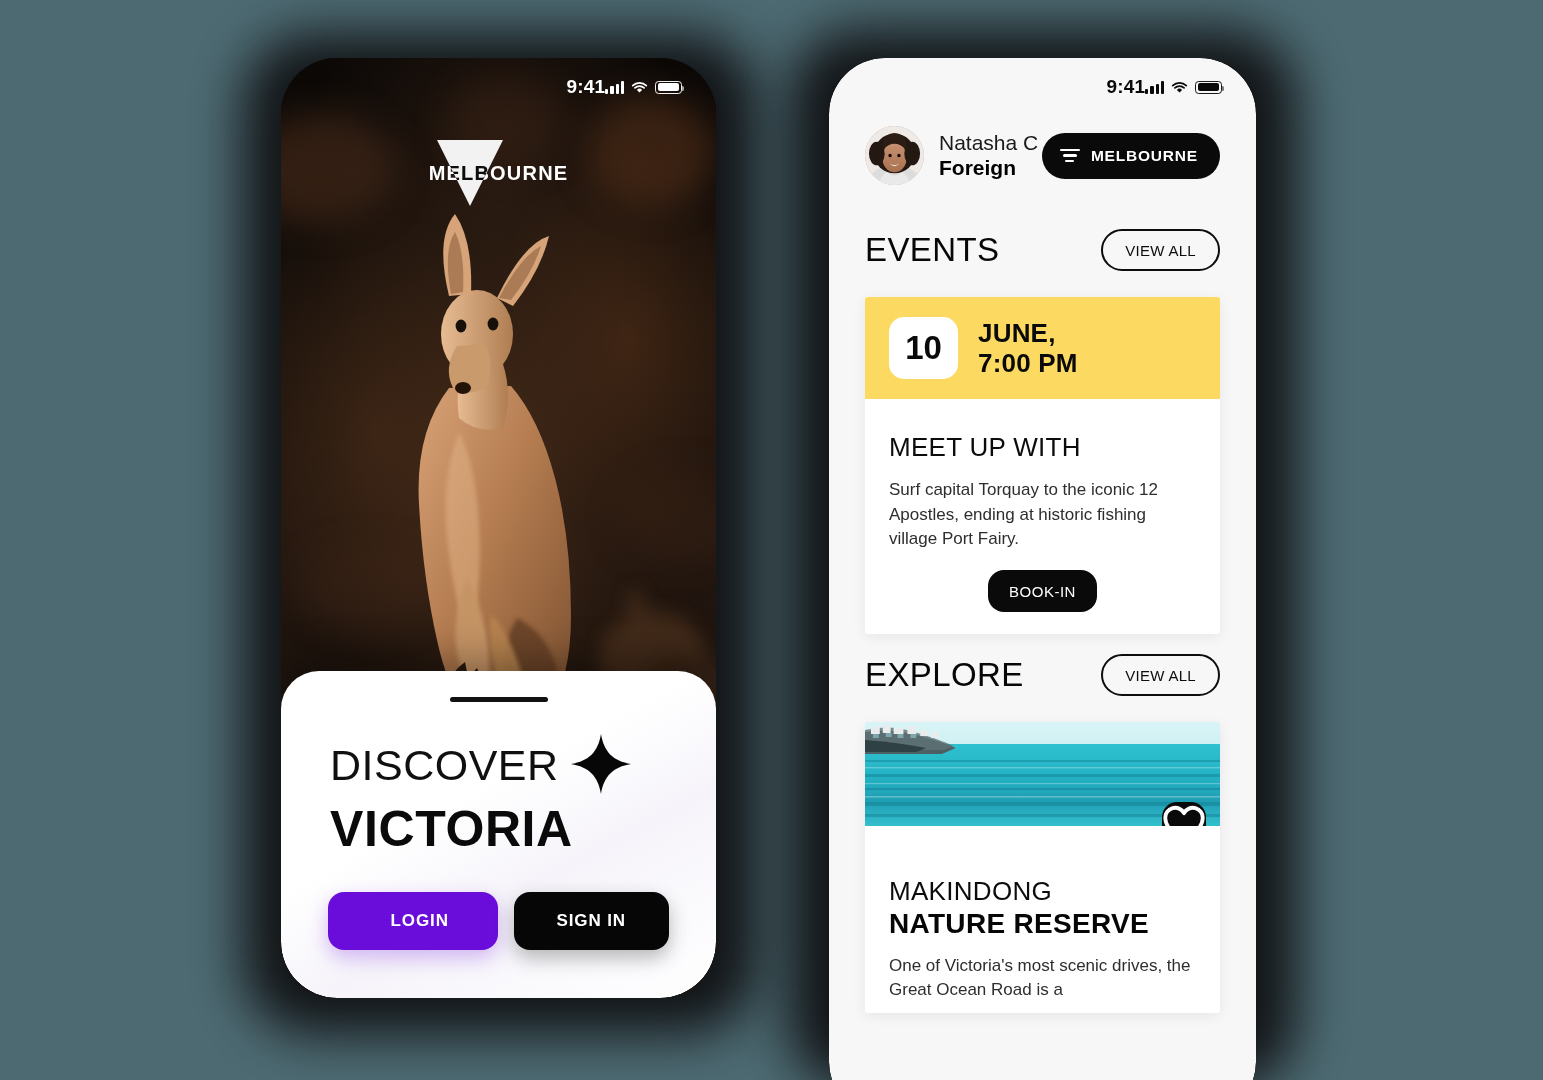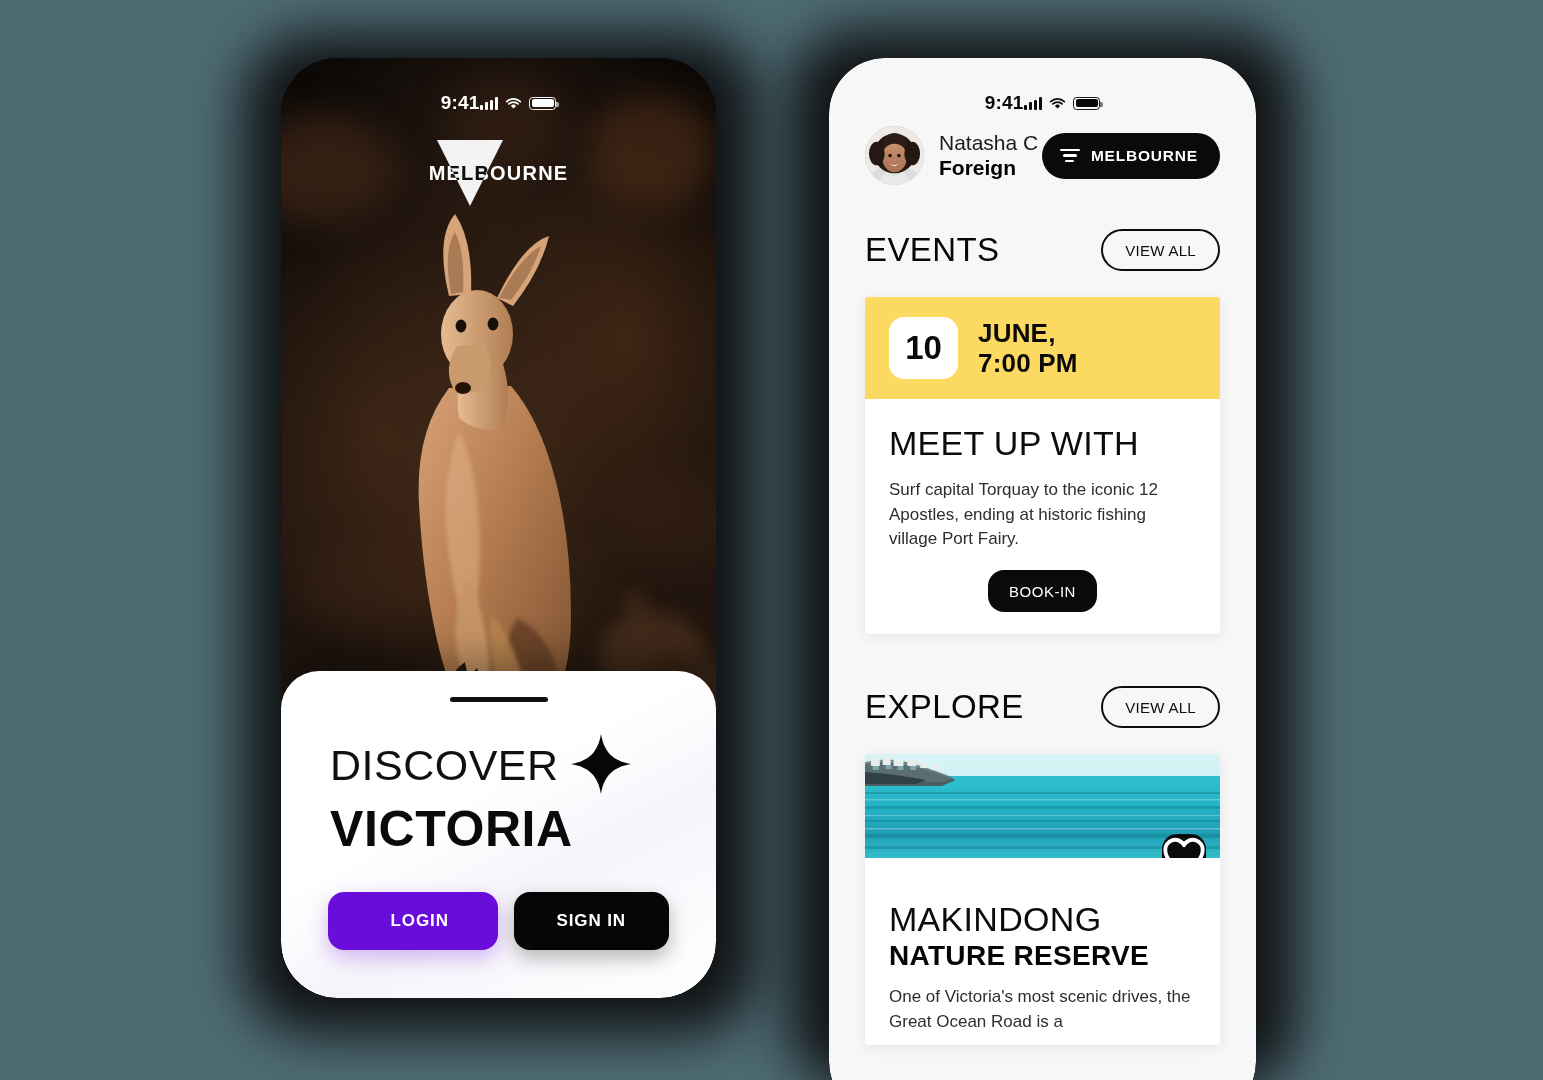--- a/index.html
+++ b/index.html
@@ -40,24 +40,23 @@
 
   #phone-left        { left:281px; top:58px;  width:435px; height:940px; }
   #phone-left-shadow { left:243px; top:34px;  width:515px; height:1000px; }
   #phone-right        { left:829px; top:58px;  width:427px; height:1060px; }
   #phone-right-shadow { left:789px; top:30px;  width:508px; height:1060px; }
 
   
   .statusbar {
     position:absolute; top:0; left:0; right:0;
     height:58px;
-    display:flex; align-items:center; justify-content:center;
+    display:flex; align-items:center; justify-content:flex-end;
     padding:0 34px;
     z-index:20;
-    margin-top:16px;
   }
   .sb-time { font-size:19px; font-weight:bold; letter-spacing:.2px; }
   .sb-right { display:flex; align-items:center; gap:7px; }
 
   .sig { display:flex; align-items:flex-end; gap:2px; height:13px; }
   .sig i { width:3.2px; border-radius:1px; display:block; }
   .sig i:nth-child(1){height:5px;} .sig i:nth-child(2){height:7.5px;}
   .sig i:nth-child(3){height:10px;} .sig i:nth-child(4){height:13px;}
 
   .wifi { position:relative; width:17px; height:13px; }
@@ -225,22 +224,22 @@
     font-size:33px; font-weight:bold; color:#0a0a0a;
     flex:0 0 auto;
   }
   .ev-when {
     font-size:26px; font-weight:bold; color:#0a0a0a;
     line-height:1.17; letter-spacing:.2px;
   }
 
   .ev-body { padding:25px 24px 22px; }
   .ttl-thin {
-    font-size:34px; font-weight:300; color:#0c0c0c;
-    letter-spacing:.3px; line-height:1.12;
+    font-size:26px; font-weight:300; color:#0c0c0c;
+    letter-spacing:.3px; line-height:1.12;margin-top:9px;
   }
   .ttl-bold {
     font-size:28px; font-weight:bold; color:#060606;
     letter-spacing:.3px; line-height:1.12; margin-top:2px;
   }
   .ev-desc {
     margin-top:16px; font-size:17px; line-height:1.45;
     color:#2e2e2e; font-weight:400;
   }
   .ev-actions { display:flex; justify-content:center; margin-top:18px; }
@@ -511,21 +510,21 @@
         </div>
         <div class="ev-body">
           <div class="ttl-thin">MEET UP WITH</div>
           <div class="ev-desc">Surf capital Torquay to the iconic 12 Apostles, ending at historic fishing village Port Fairy.</div>
           <div class="ev-actions">
             <button class="btn-book">BOOK-IN</button>
           </div>
         </div>
       </div>
 
-      <div class="sec-head" style="margin-top:52px;">
+      <div class="sec-head" style="margin-top:20px;">
         <div class="sec-title">EXPLORE</div>
         <button class="btn-viewall">VIEW ALL</button>
       </div>
 
       <div class="card">
         <div class="ex-media">
           <svg viewBox="0 0 360 104" preserveAspectRatio="none" aria-hidden="true">
             <defs>
               <linearGradient id="sky" x1="0" y1="0" x2="0" y2="1">
                 <stop offset="0%" stop-color="#d9f4f6"></stop>

